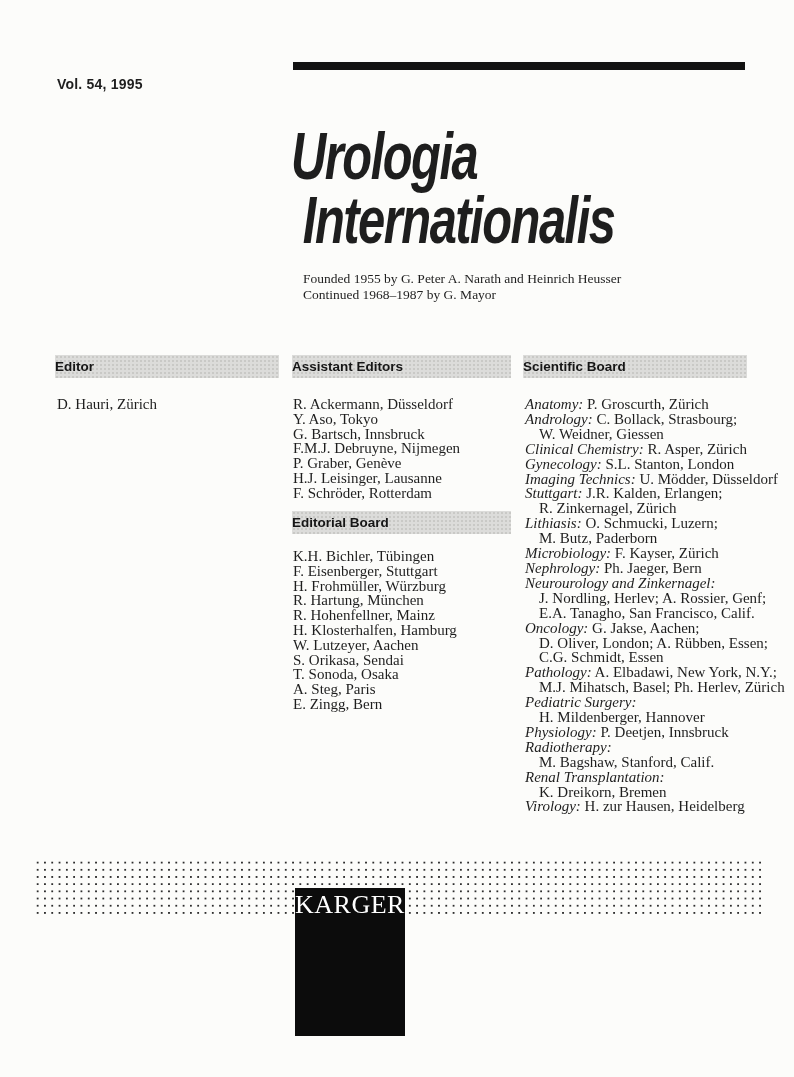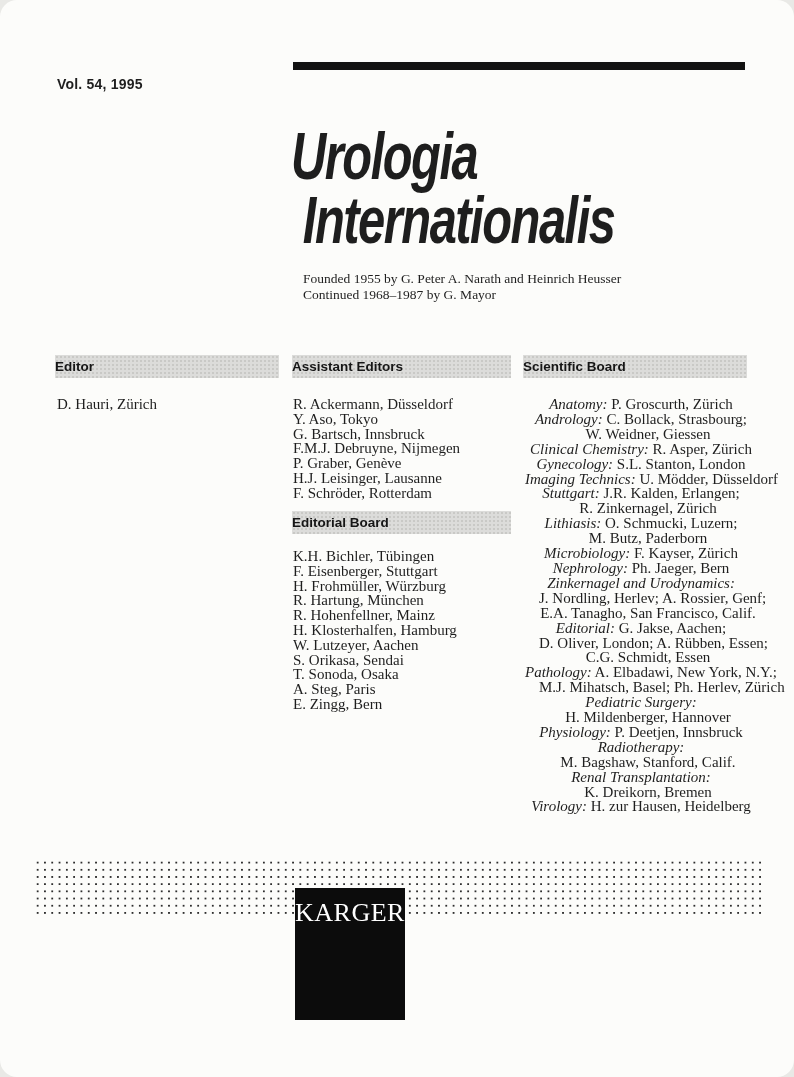--- a/index.html
+++ b/index.html
@@ -4,21 +4,20 @@
 <style>
   html,body { margin:0; padding:0; background:#e9e9e6; }
   .page {
     position:relative;
     width:794px; height:1077px;
     margin:0 auto;
     background:#fcfcfa;
     color:#1e1e1e;
     font-family:"Liberation Serif", serif;
     overflow:hidden;
-    border-radius:17px;
   }
   .vol {
     position:absolute; left:57px; top:76px;
     font-family:"Liberation Sans", sans-serif;
     font-weight:bold; font-size:14px; letter-spacing:0.2px;
   }
   .topbar {
     position:absolute; left:293px; top:62px;
     width:452px; height:8px; background:#121212;
   }
@@ -47,34 +46,34 @@
   #head-editor    { left:55px;  top:355px; width:224px; }
   #head-assistant { left:292px; top:355px; width:219px; }
   #head-scientific{ left:523px; top:355px; width:224px; }
   #head-editorial { left:292px; top:511px; width:219px; }
   .list {
     position:absolute; font-size:15px; line-height:14.8px;
   }
   #editor-list { left:57px;  top:397px; width:222px; }
   #ae-list     { left:293px; top:397px; width:218px; }
   #eb-list     { left:293px; top:549px; width:218px; }
-  #sb-list     { left:525px; top:397px; width:232px; line-height:14.9px;text-align:center; }
+  #sb-list     { left:525px; top:397px; width:232px; line-height:14.9px; }
   .li { white-space:nowrap; }
   .li.cont { padding-left:14px; }
   #sb-list i { font-style:italic; }
   .dotband {
     position:absolute; left:33px; top:858px; width:730px; height:57px;
     background-image:radial-gradient(circle, #2e2e2e 1.05px, rgba(0,0,0,0) 1.15px);
     background-size:7.3px 7.2px;
     background-position:1px 1px;
   }
   .karger {
-    position:absolute; left:295px; top:888px; width:110px; height:132px;
+    position:absolute; left:295px; top:888px; width:110px; height:148px;
     background:#0c0c0c; box-sizing:border-box;
-    text-align:center; padding-top:10px;
+    text-align:center; padding-top:2px;
   }
   .karger span {
     color:#ffffff;
     font-family:"Liberation Serif", serif;
     font-size:26px; letter-spacing:0.5px;
     font-weight:normal;
   }
 </style>
 </head>
 <body>
@@ -131,24 +130,24 @@
       <div class="li cont">W. Weidner, Giessen</div>
       <div class="li"><i>Clinical Chemistry:</i> R. Asper, Zürich</div>
       <div class="li"><i>Gynecology:</i> S.L. Stanton, London</div>
       <div class="li"><i>Imaging Technics:</i> U. Mödder, Düsseldorf</div>
       <div class="li"><i>Stuttgart:</i> J.R. Kalden, Erlangen;</div>
       <div class="li cont">R. Zinkernagel, Zürich</div>
       <div class="li"><i>Lithiasis:</i> O. Schmucki, Luzern;</div>
       <div class="li cont">M. Butz, Paderborn</div>
       <div class="li"><i>Microbiology:</i> F. Kayser, Zürich</div>
       <div class="li"><i>Nephrology:</i> Ph. Jaeger, Bern</div>
-      <div class="li"><i>Zinkernagel and Urodynamics:</i></div>
+      <div class="li"><i>Neurourology and Zinkernagel:</i></div>
       <div class="li cont">J. Nordling, Herlev; A. Rossier, Genf;</div>
       <div class="li cont">E.A. Tanagho, San Francisco, Calif.</div>
-      <div class="li"><i>Editorial:</i> G. Jakse, Aachen;</div>
+      <div class="li"><i>Oncology:</i> G. Jakse, Aachen;</div>
       <div class="li cont">D. Oliver, London; A. Rübben, Essen;</div>
       <div class="li cont">C.G. Schmidt, Essen</div>
       <div class="li"><i>Pathology:</i> A. Elbadawi, New York, N.Y.;</div>
       <div class="li cont">M.J. Mihatsch, Basel; Ph. Herlev, Zürich</div>
       <div class="li"><i>Pediatric Surgery:</i></div>
       <div class="li cont">H. Mildenberger, Hannover</div>
       <div class="li"><i>Physiology:</i> P. Deetjen, Innsbruck</div>
       <div class="li"><i>Radiotherapy:</i></div>
       <div class="li cont">M. Bagshaw, Stanford, Calif.</div>
       <div class="li"><i>Renal Transplantation:</i></div>

